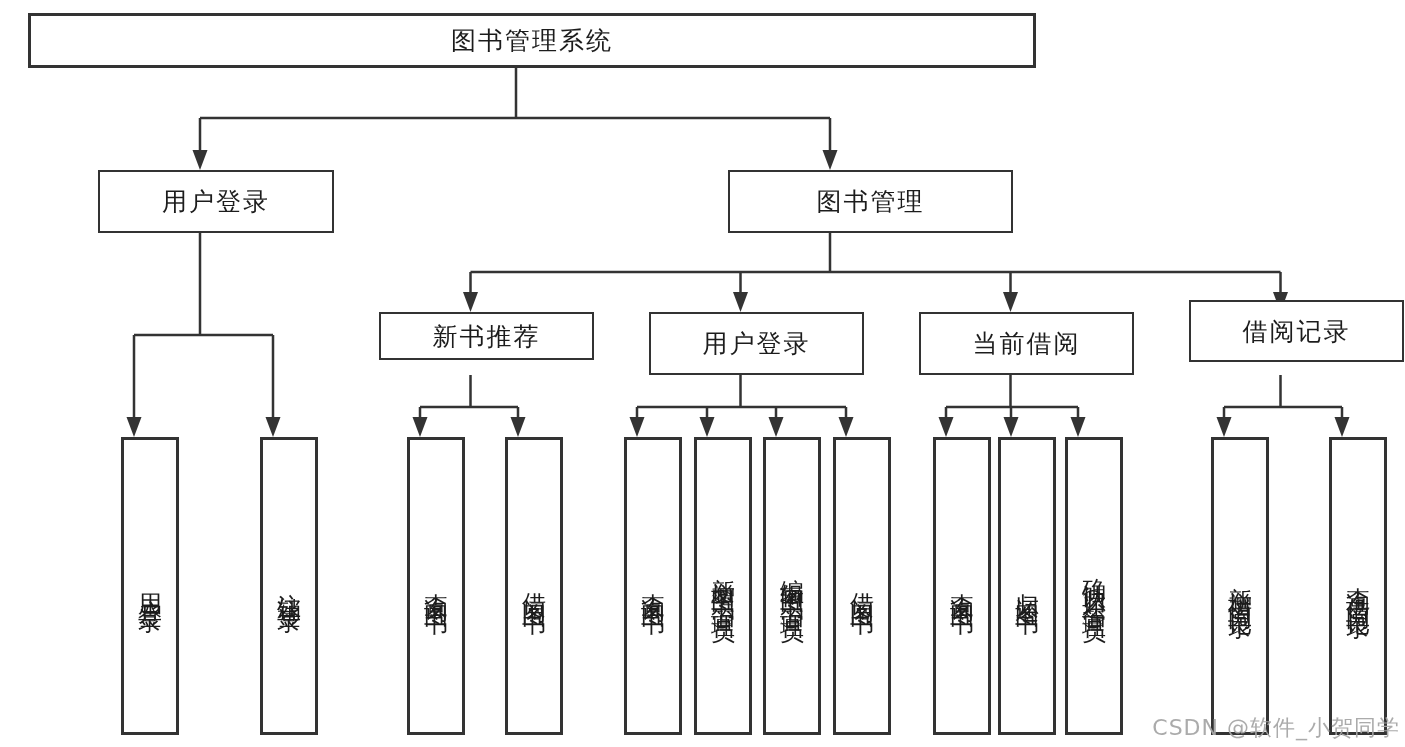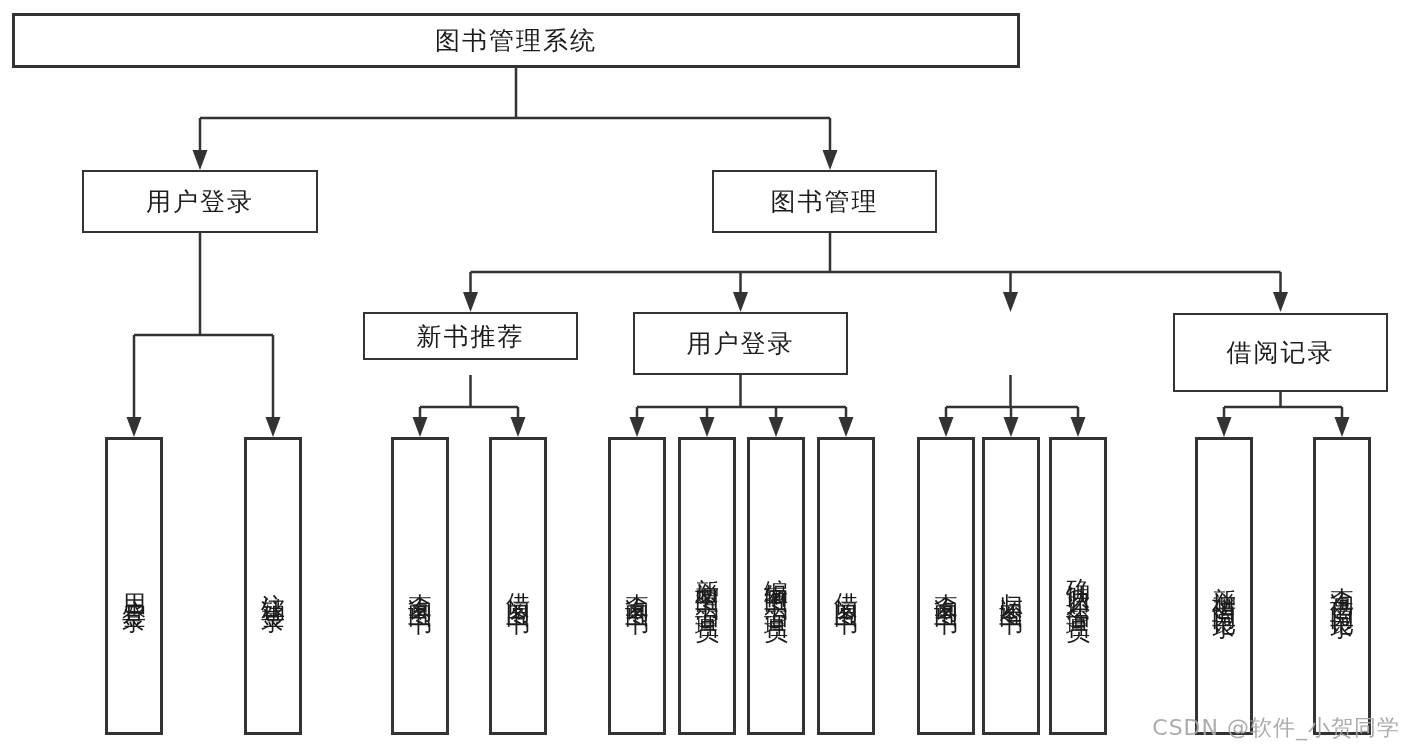--- a/index.html
+++ b/index.html
@@ -20,20 +20,21 @@
   }
   .box {
     position: absolute;
     box-sizing: border-box;
     background: #ffffff;
     border: 3px solid #333333;
     display: flex;
     align-items: center;
     justify-content: center;
     z-index: 2;
+    margin-left: 16px;
   }
   .hbox {
     border-width: 2.5px;
     font-size: 25px;
     letter-spacing: 2px;
     white-space: nowrap;
   }
   .root-box { border-width: 3px; }
   .vbox {
     top: 437px;
@@ -110,31 +111,34 @@
     </g>
   </svg>
 
   <div class="box hbox root-box" style="left:12px;top:13px;width:1008px;height:55px">
     <span>图书管理系统</span>
   </div>
 
   <div class="box hbox" style="left:82px;top:170px;width:236px;height:63px">
     <span>用户登录</span>
   </div>
-  <div class="box hbox" style="left:712px;top:170px;width:225px;height:63px">
+  <div class="box hbox" style="left:712px;top:170px;width:285px;height:63px">
     <span>图书管理</span>
   </div>
 
   <div class="box hbox" style="left:363px;top:312px;width:215px;height:48px">
     <span>新书推荐</span>
   </div>
   <div class="box hbox" style="left:633px;top:312px;width:215px;height:63px">
     <span>用户登录</span>
   </div>
-  <div class="box hbox" style="left:1173px;top:313px;width:215px;height:79px">
+  <div class="box hbox" style="left:903px;top:312px;width:215px;height:63px">
+    <span>当前借阅</span>
+  </div>
+  <div class="box hbox" style="left:1173px;top:300px;width:215px;height:62px">
     <span>借阅记录</span>
   </div>
 
   <div class="box vbox" style="left:105px">
     <span>用户登录</span>
   </div>
   <div class="box vbox" style="left:244px">
     <span>注销登录</span>
   </div>
 

